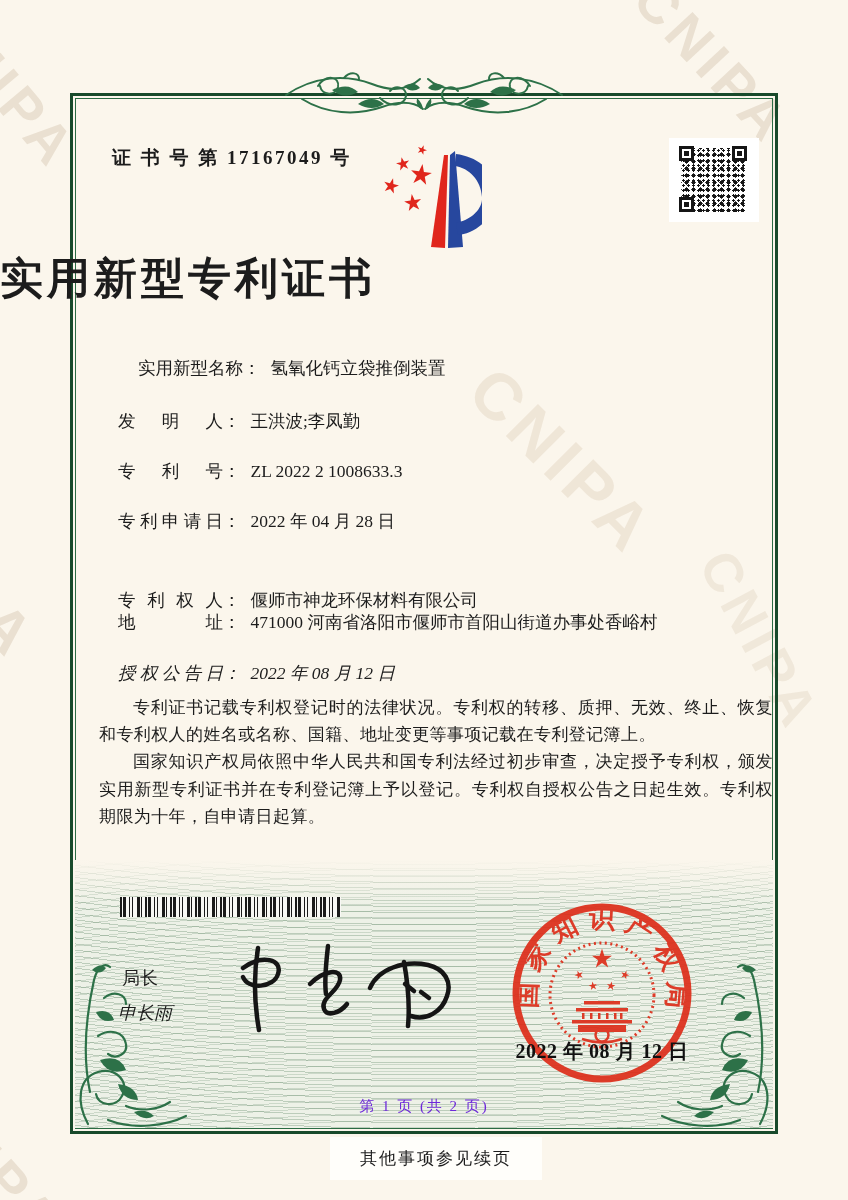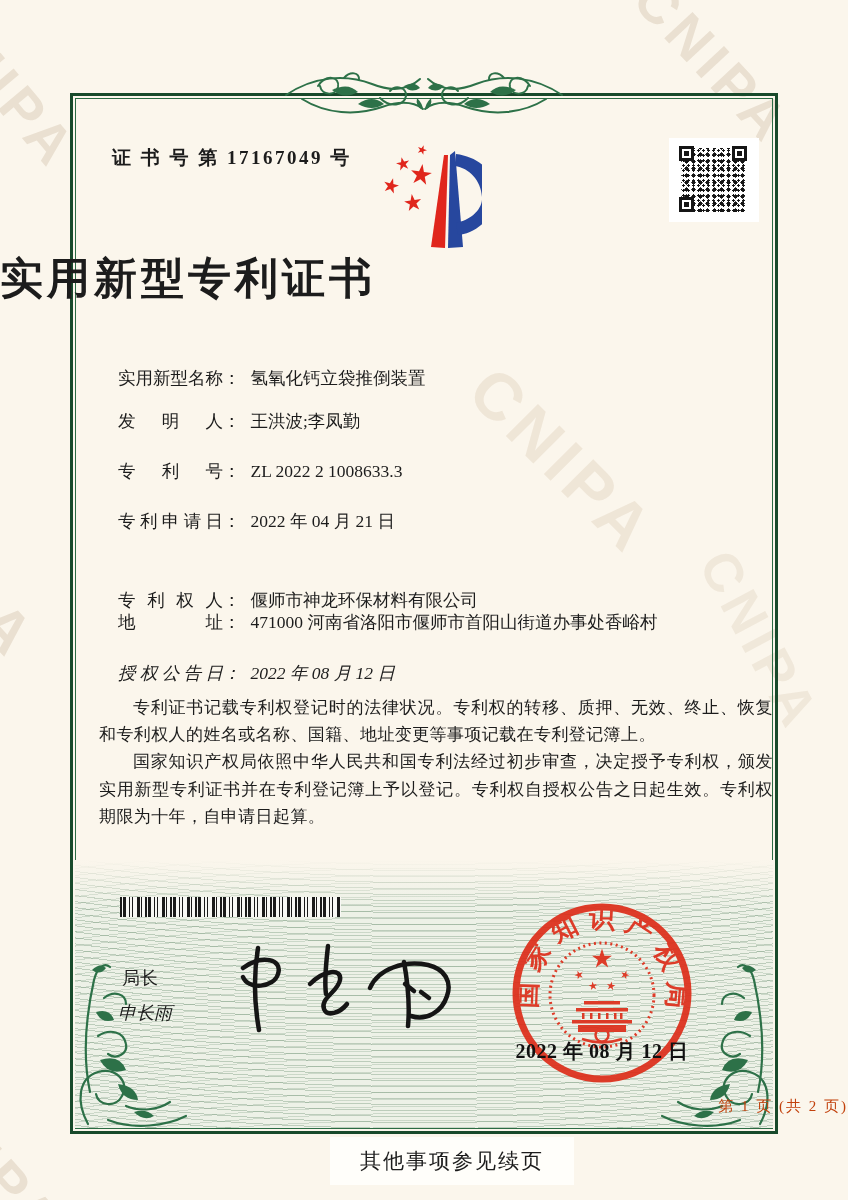--- a/index.html
+++ b/index.html
@@ -47,21 +47,21 @@
     background-size:5px 5px,7px 7px;background-position:0 0,2px 3px;}
   .finder{position:absolute;width:15px;height:15px;border:3px solid #151515;background:#fff;box-sizing:border-box;}
   .finder::after{content:"";position:absolute;left:2px;top:2px;width:5px;height:5px;background:#151515;}
   .f-tl{left:10px;top:8px;}  .f-tr{left:63px;top:8px;}  .f-bl{left:10px;top:59px;}
   .title{
     position:absolute;left:0;top:250px;width:848px;text-align:left;
     font-size:43px;font-weight:bold;letter-spacing:4px;z-index:5;
   }
   
   .row{position:absolute;left:118px;font-size:17.5px;white-space:nowrap;z-index:5;}
-  .r1{top:366px;} .r2{top:409px;} .r3{top:459px;} .r4{top:509px;}
+  .r1{top:356px;margin-left:20px;} .r2{top:409px;} .r3{top:459px;} .r4{top:509px;}
   .r5{top:544px;margin-top:44px;} .r6{top:610px;} .r7{top:661px;font-style:italic;}
   .flabel{display:inline-block;width:105px;text-align:justify;text-align-last:justify;vertical-align:bottom;}
   .fvalue{margin-left:10px;}
   .pair2{position:absolute;left:337px;top:0;white-space:nowrap;}
   .pair2 .flabel{width:88px;}
   
   .body-text{
     position:absolute;left:99px;top:694px;width:674px;font-size:17px;
     line-height:1.6;text-align:justify;z-index:5;letter-spacing:0.4px;
   }
@@ -94,26 +94,26 @@
     font-family:"Liberation Sans","DejaVu Sans",sans-serif;z-index:6;font-style:italic;}
   .signature{position:absolute;left:228px;top:932px;z-index:6;}
   
   .seal{position:absolute;left:510px;top:901px;width:184px;height:184px;z-index:6;}
   .seal-date{
     position:absolute;left:514px;top:1038px;width:176px;text-align:center;
     font-size:20px;font-weight:bold;color:#111;z-index:7;letter-spacing:0.5px;white-space:nowrap;
   }
   
   .page-info{
-    position:absolute;left:0;top:1097px;width:848px;text-align:right;
-    font-size:15px;letter-spacing:2px;z-index:6;color:#c2410c;
+    position:absolute;left:0;top:1097px;width:848px;text-align:center;
+    font-size:15px;letter-spacing:2px;z-index:6;color:#6d28d9;
   }
   .footer-note{
     position:absolute;left:330px;top:1137px;background:#fffefa;
-    padding:10px 30px;font-size:21px;letter-spacing:2px;z-index:6;white-space:nowrap;
+    padding:10px 30px;font-size:17px;letter-spacing:2px;z-index:6;white-space:nowrap;
   }
 </style>
 </head>
 <body>
 
 <span class="wm wm1">CNIPA</span>
 <span class="wm wm2">CNIPA</span>
 <span class="wm wm3">CNIPA</span>
 <span class="wm wm4">CNIPA</span>
 <span class="wm wm5">CNIPA</span>
@@ -218,21 +218,21 @@
 <div class="row r1">
   <span class="flabel">实用新型名称</span><span>：</span><span class="fvalue">氢氧化钙立袋推倒装置</span>
 </div>
 <div class="row r2">
   <span class="flabel">发明人</span><span>：</span><span class="fvalue">王洪波;李凤勤</span>
 </div>
 <div class="row r3">
   <span class="flabel">专利号</span><span>：</span><span class="fvalue">ZL 2022 2 1008633.3</span>
 </div>
 <div class="row r4">
-  <span class="flabel">专利申请日</span><span>：</span><span class="fvalue">2022 年 04 月 21 日</span>
+  <span class="flabel">专利申请日</span><span>：</span><span class="fvalue">2022 年 04 月 28 日</span>
 </div>
 <div class="row r5">
   <span class="flabel">专利权人</span><span>：</span><span class="fvalue">偃师市神龙环保材料有限公司</span>
 </div>
 <div class="row r6">
   <span class="flabel">地址</span><span>：</span><span class="fvalue">471000 河南省洛阳市偃师市首阳山街道办事处香峪村</span>
 </div>
 <div class="row r7">
   <span class="flabel">授权公告日</span><span>：</span><span class="fvalue">2022 年 08 月 12 日</span>
 </div>

